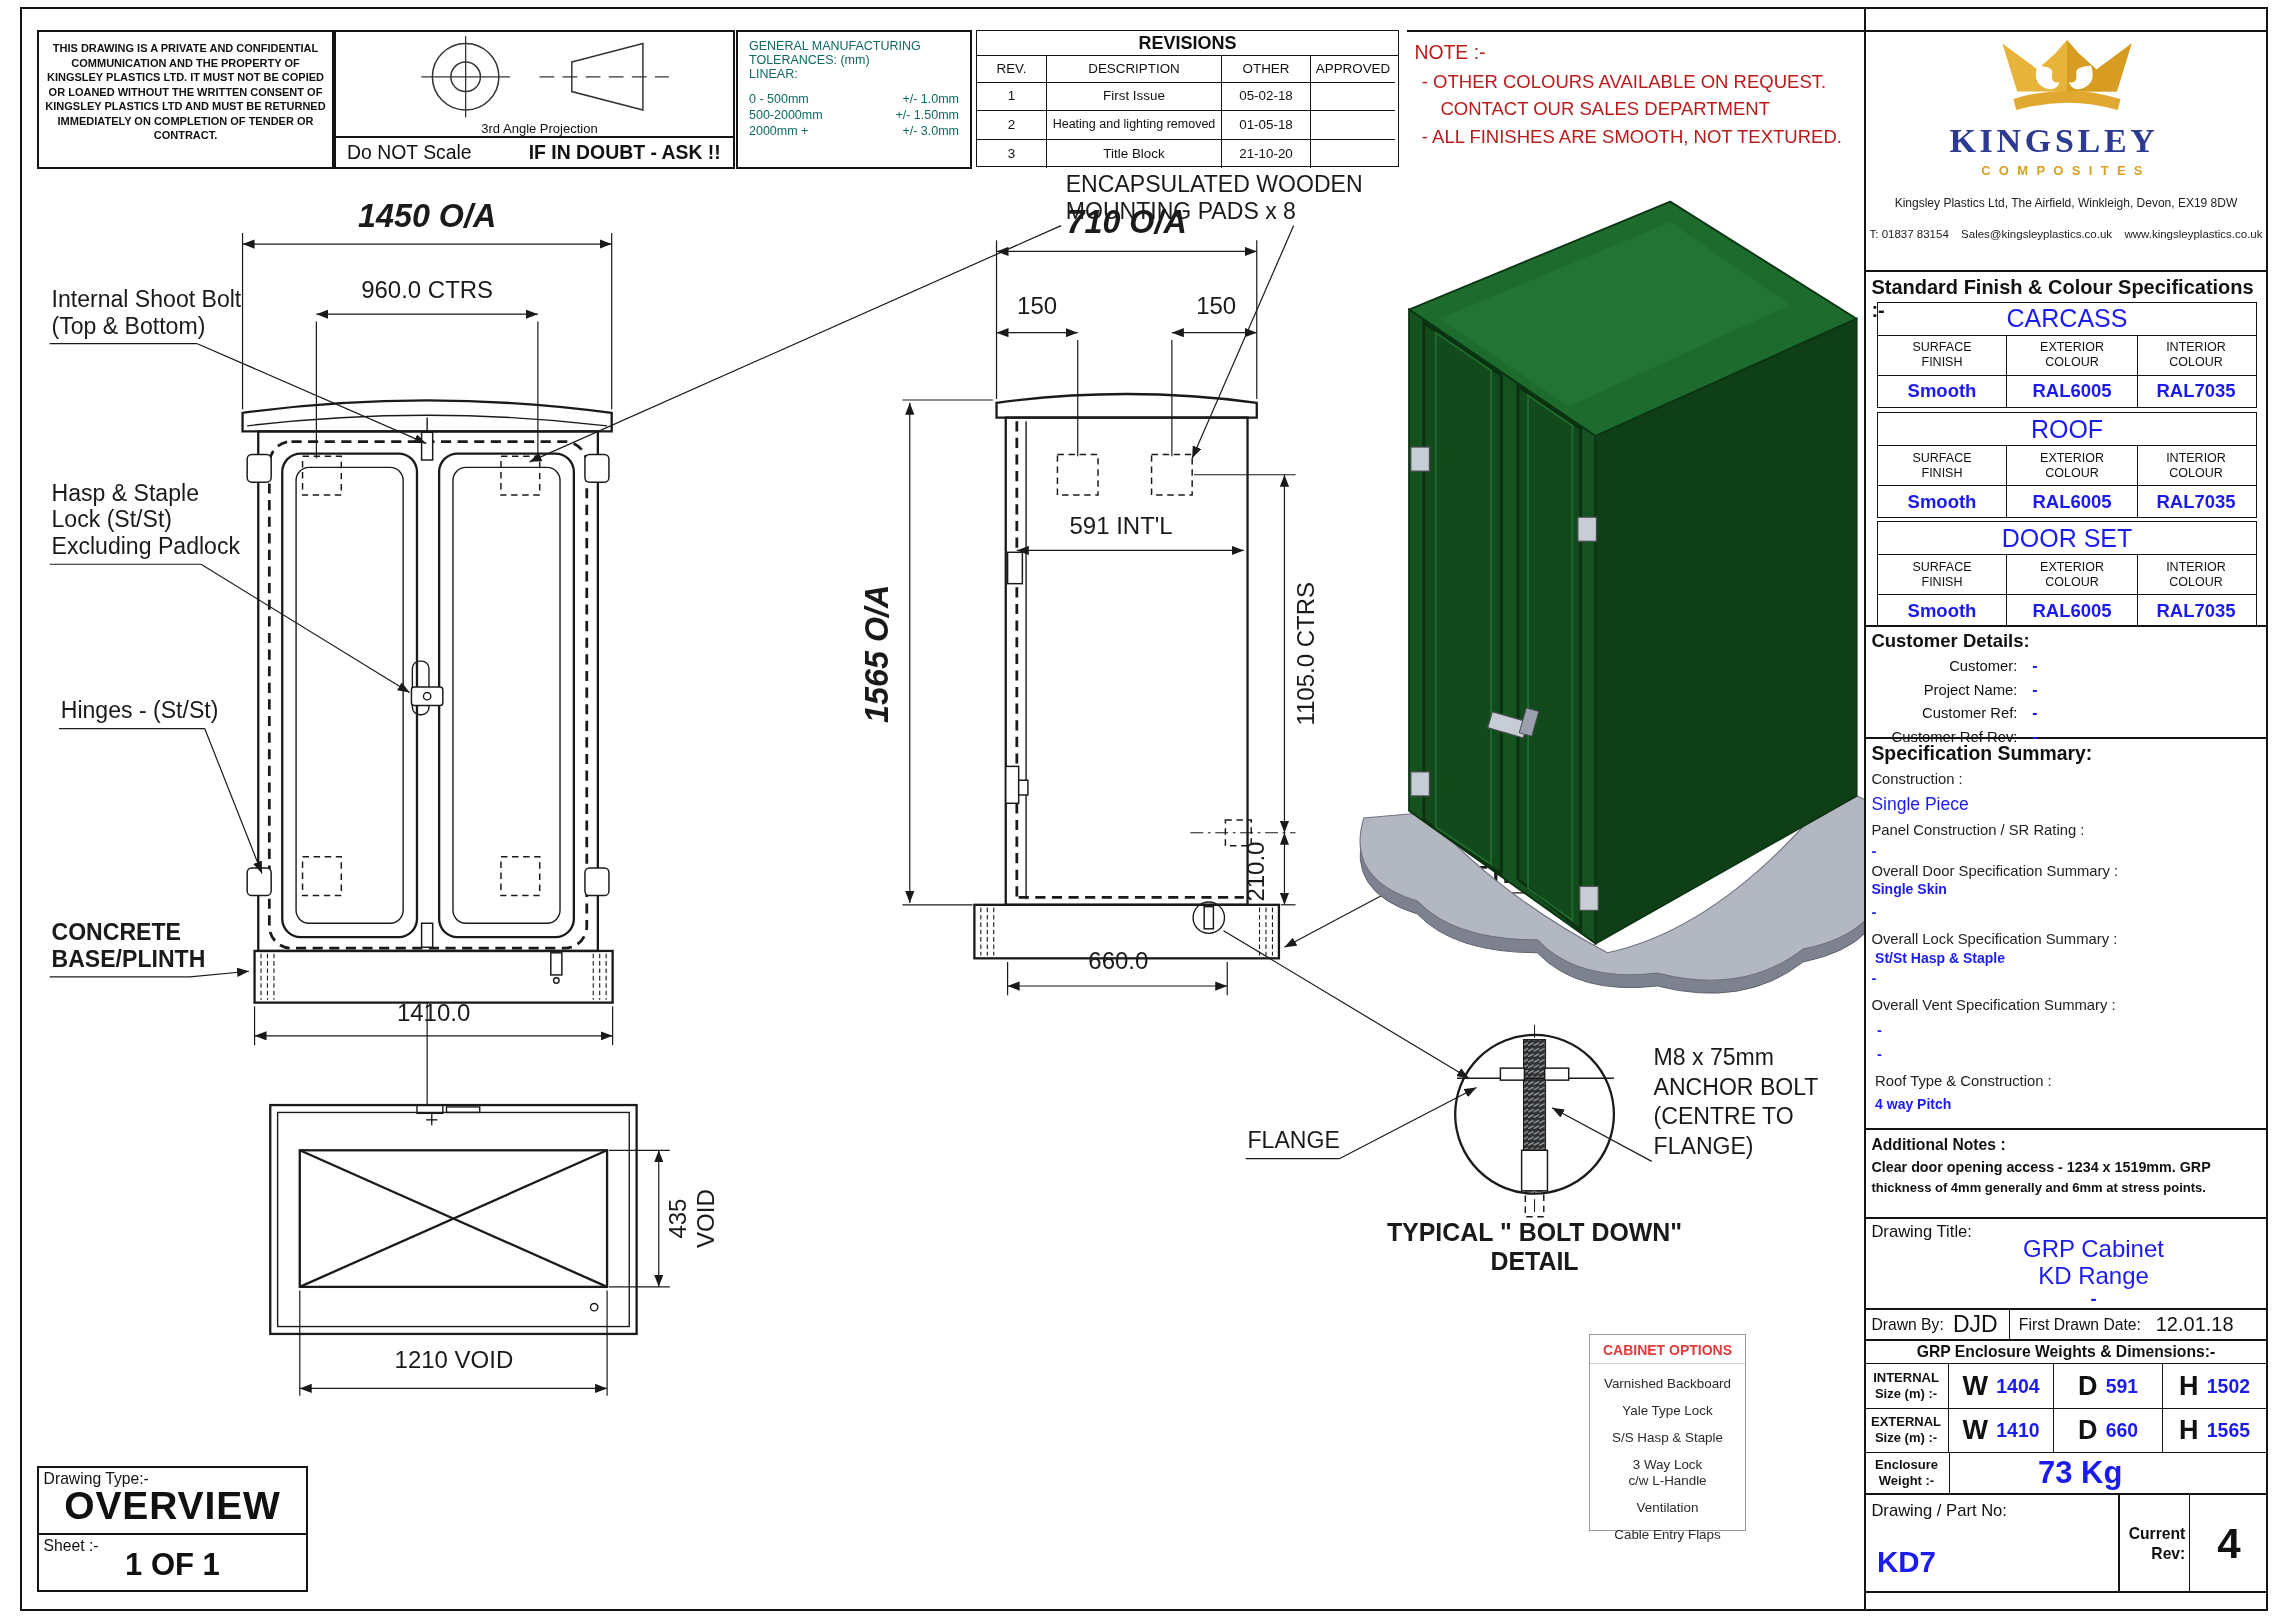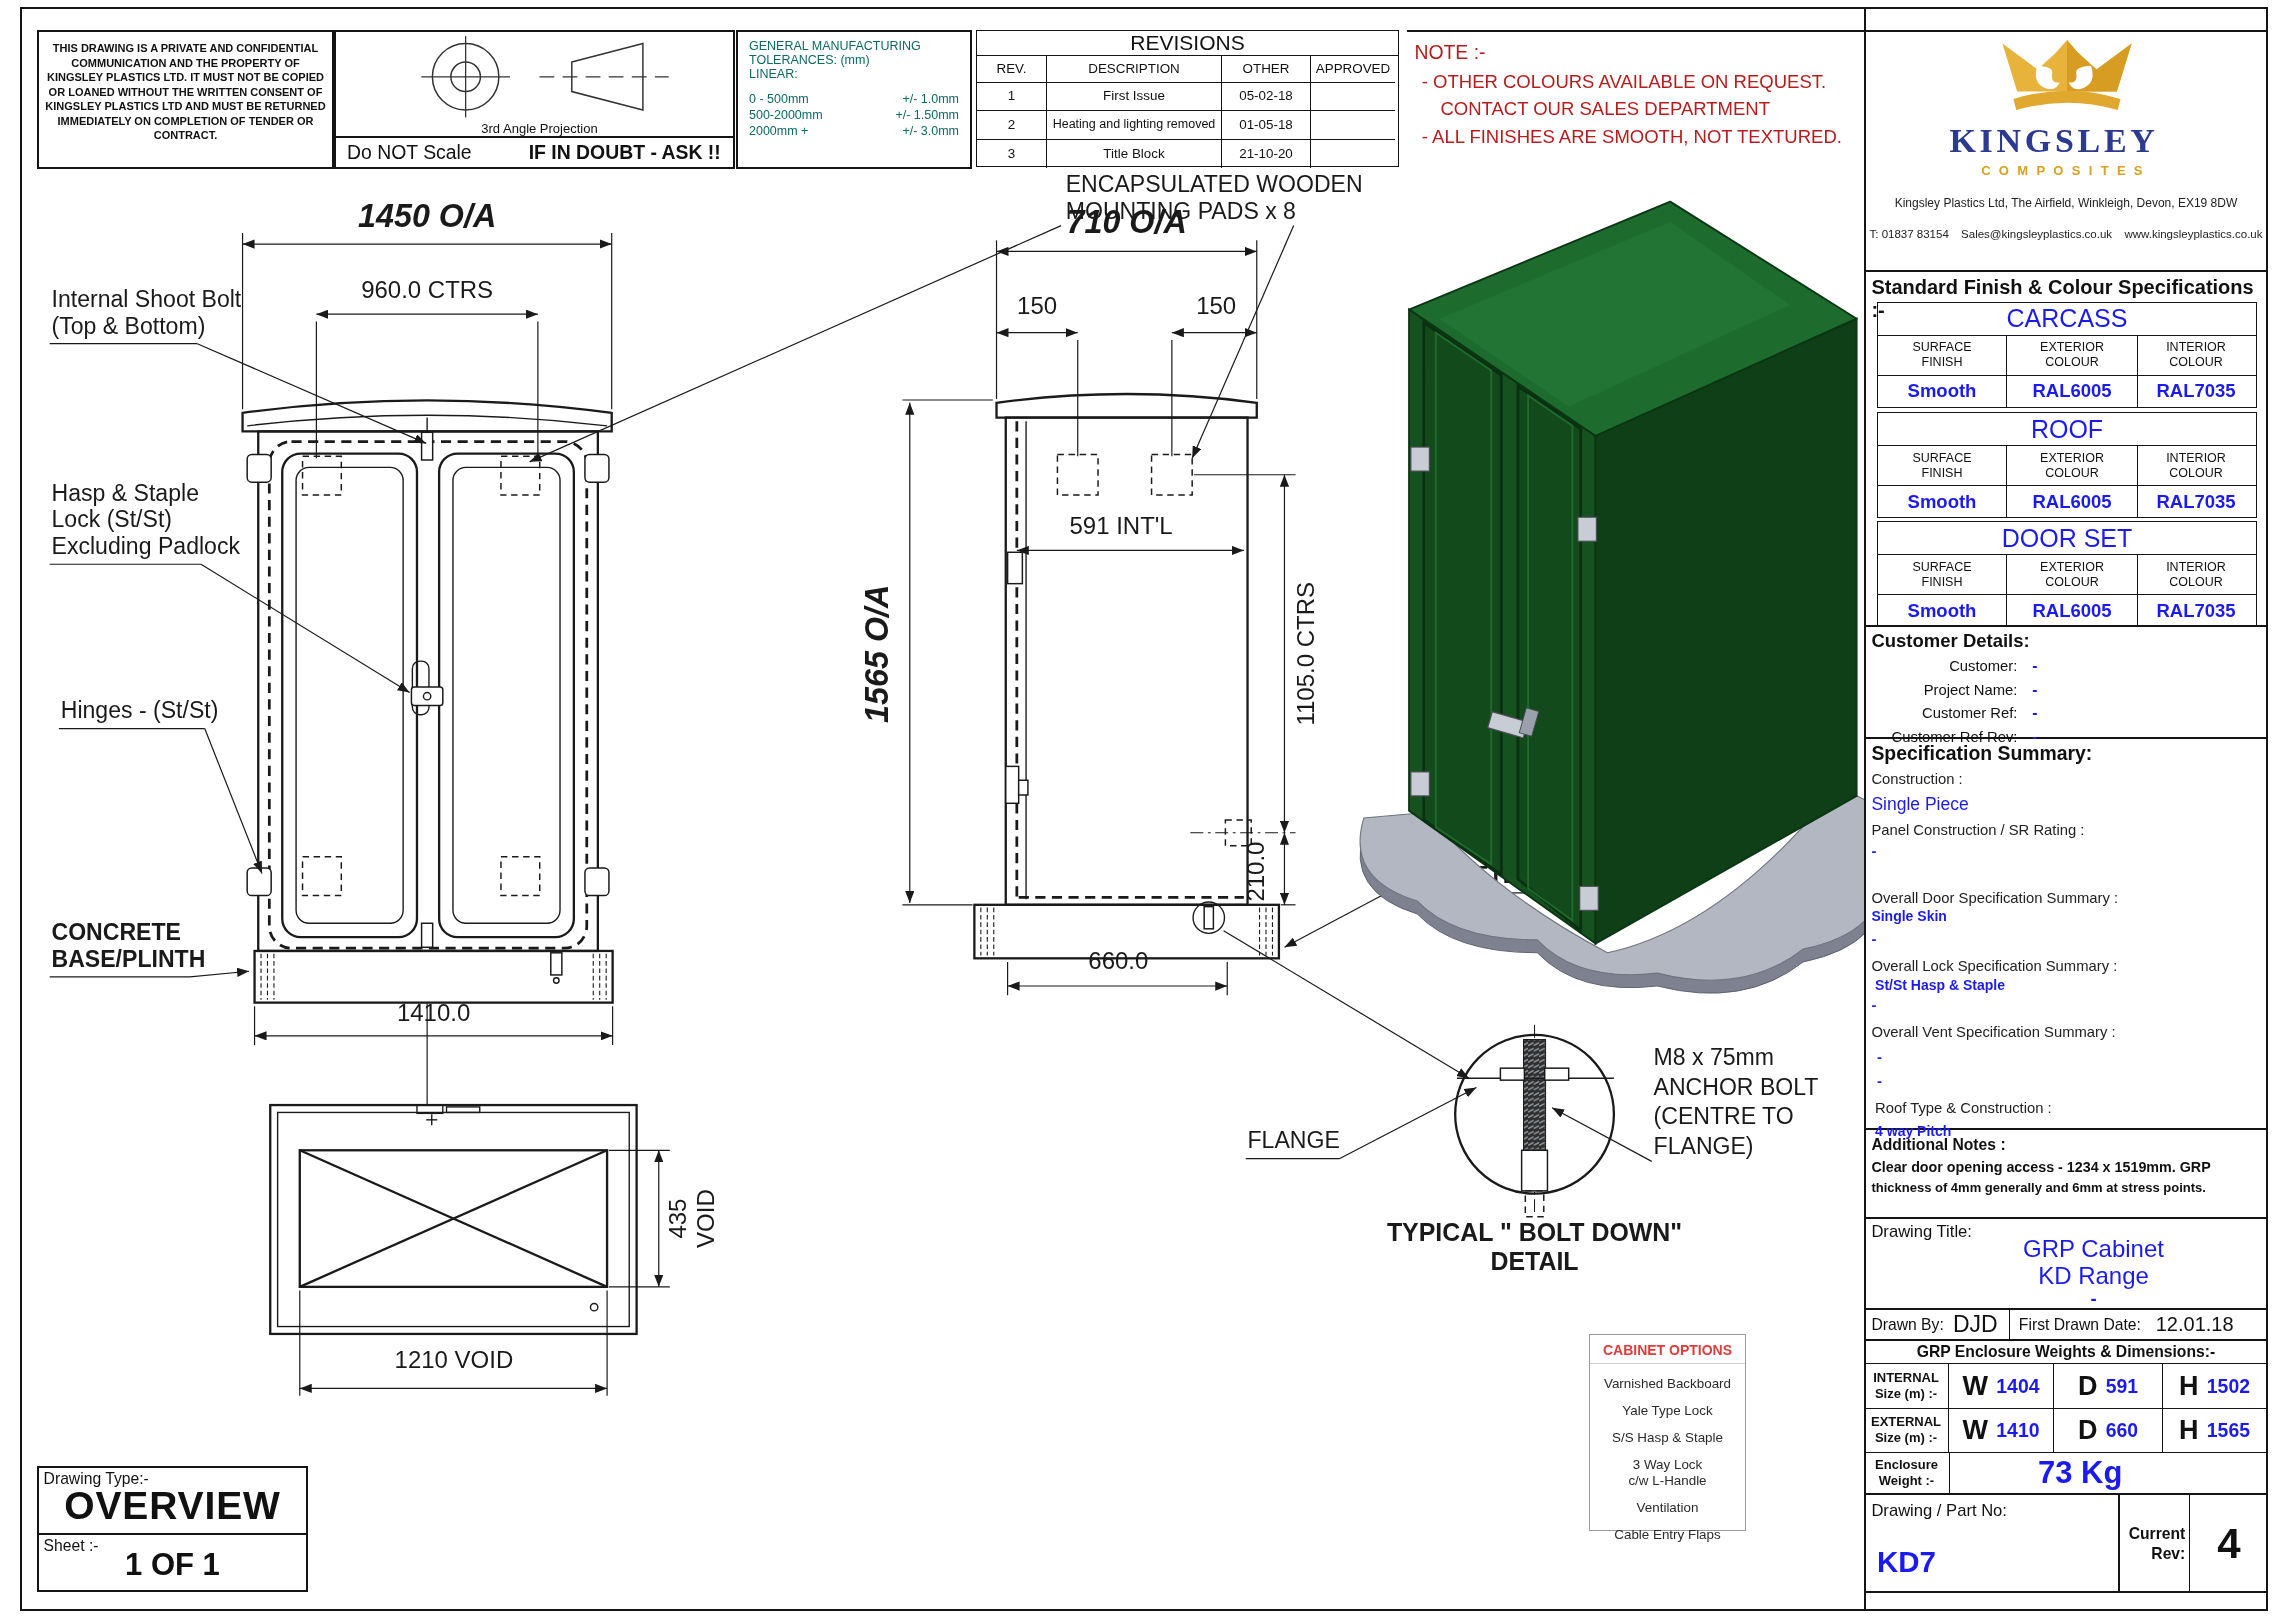--- a/index.html
+++ b/index.html
@@ -324,21 +324,21 @@
       <span>500-2000mm</span>
       <span>+/- 1.50mm</span>
     </div>
     <div class="tolrow">
       <span>2000mm +</span>
       <span>+/- 3.0mm</span>
     </div>
   </div>
 
   <div class="b bd2" style="left:976px;top:30px;width:423px;height:137px">
-    <div class="ctr" style="height:24px;border-bottom:1.8px solid #141414;font-weight:normal;font-size:21px">REVISIONS</div>
+    <div class="ctr" style="height:24px;border-bottom:1.8px solid #141414;font-weight:bold;font-size:18px">REVISIONS</div>
     <div class="revgrid">
       <div class="rc">REV.</div>
       <div class="rc">DESCRIPTION</div>
       <div class="rc">OTHER</div>
       <div class="rc last">APPROVED</div>
 
       <div class="rc">1</div>
       <div class="rc">First Issue</div>
       <div class="rc">05-02-18</div>
       <div class="rc last"></div>
@@ -474,21 +474,21 @@
         <span class="cv">-</span>
       </div>
   </div>
 
   <div class="b" style="left:1864px;top:738px;width:404px;height:392px;border-bottom:2.3px solid #141414;padding:3.7px 0 0 7.4px">
     <div style="font-weight:bold;font-size:19.4px">Specification Summary:</div>
     <div class="lbl" style="margin-top:6.5px">Construction :</div>
     <div class="blue" style="font-size:17.5px;margin-top:6.5px">Single Piece</div>
     <div class="lbl" style="margin-top:7.4px">Panel Construction / SR Rating :</div>
     <div class="bb" style="margin-top:4.6px">-</div>
-    <div class="lbl" style="margin-top:31px">Overall Door Specification Summary :</div>
+    <div class="lbl" style="margin-top:4px">Overall Door Specification Summary :</div>
     <div class="bb" style="font-size:14px;margin-top:2.8px">Single Skin</div>
     <div class="bb" style="margin-top:6.5px">-</div>
     <div class="lbl" style="margin-top:11px">Overall Lock Specification Summary :</div>
     <div class="bb" style="font-size:14px;margin-top:2.8px;margin-left:3.7px">St/St Hasp &amp; Staple</div>
     <div class="bb" style="margin-top:4.6px">-</div>
     <div class="lbl" style="margin-top:11px">Overall Vent Specification Summary :</div>
     <div class="bb" style="margin-top:8.3px;margin-left:5.5px">-</div>
     <div class="bb" style="margin-top:8.3px;margin-left:5.5px">-</div>
     <div class="lbl" style="margin-top:11px;margin-left:3.7px">Roof Type &amp; Construction :</div>
     <div class="bb" style="font-size:14px;margin-top:7.4px;margin-left:3.7px">4 way Pitch</div>

